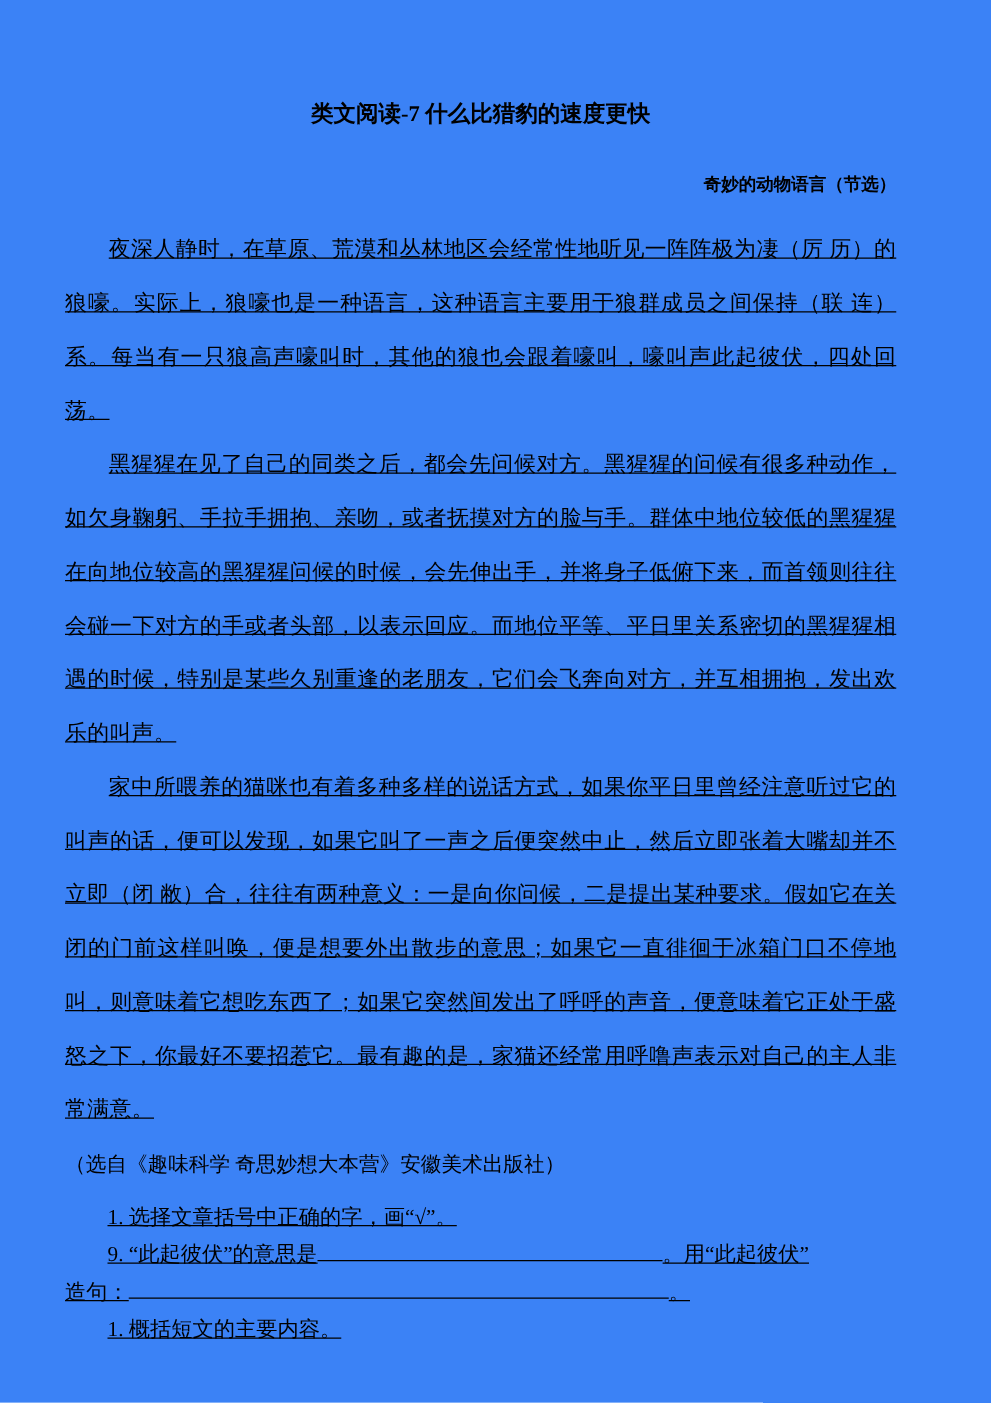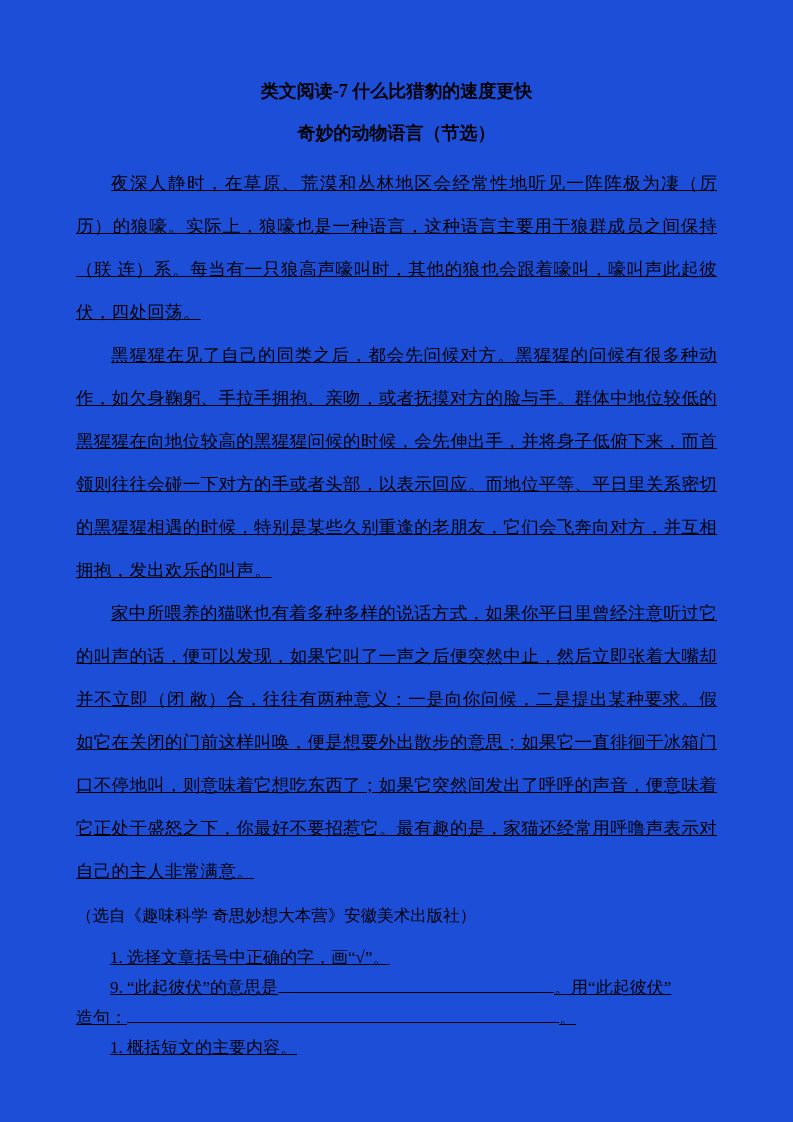--- a/index.html
+++ b/index.html
@@ -8,35 +8,35 @@
     width: 793px;
     height: 1122px;
     margin: 0 auto;
     color: #000000;
     font-family: "Liberation Serif", "DejaVu Serif", serif;
     overflow: hidden;
   }
   .page {
     width: 793px;
     height: 1122px;
-    padding: 80px 76px 40px 76px;
-    background: #1d4ed8;
+    padding: 80px 76px 40px 52px;
+    background: #3b82f6;
   }
   .doc-title {
     text-align: center;
     font-size: 18px;
     font-weight: bold;
     line-height: 22px;
   }
   .doc-subtitle {
-    text-align: center;
-    font-size: 18px;
+    text-align: right;
+    font-size: 14px;
     font-weight: bold;
     line-height: 22px;
-    margin-top: 20px;
+    margin-top: 36px;
   }
   .article {
     margin-top: 18px;
   }
   .article p {
     font-size: 17.5px;
     line-height: 43px;
     text-align: justify;
     text-indent: 2em;
     letter-spacing: 0.3px;

